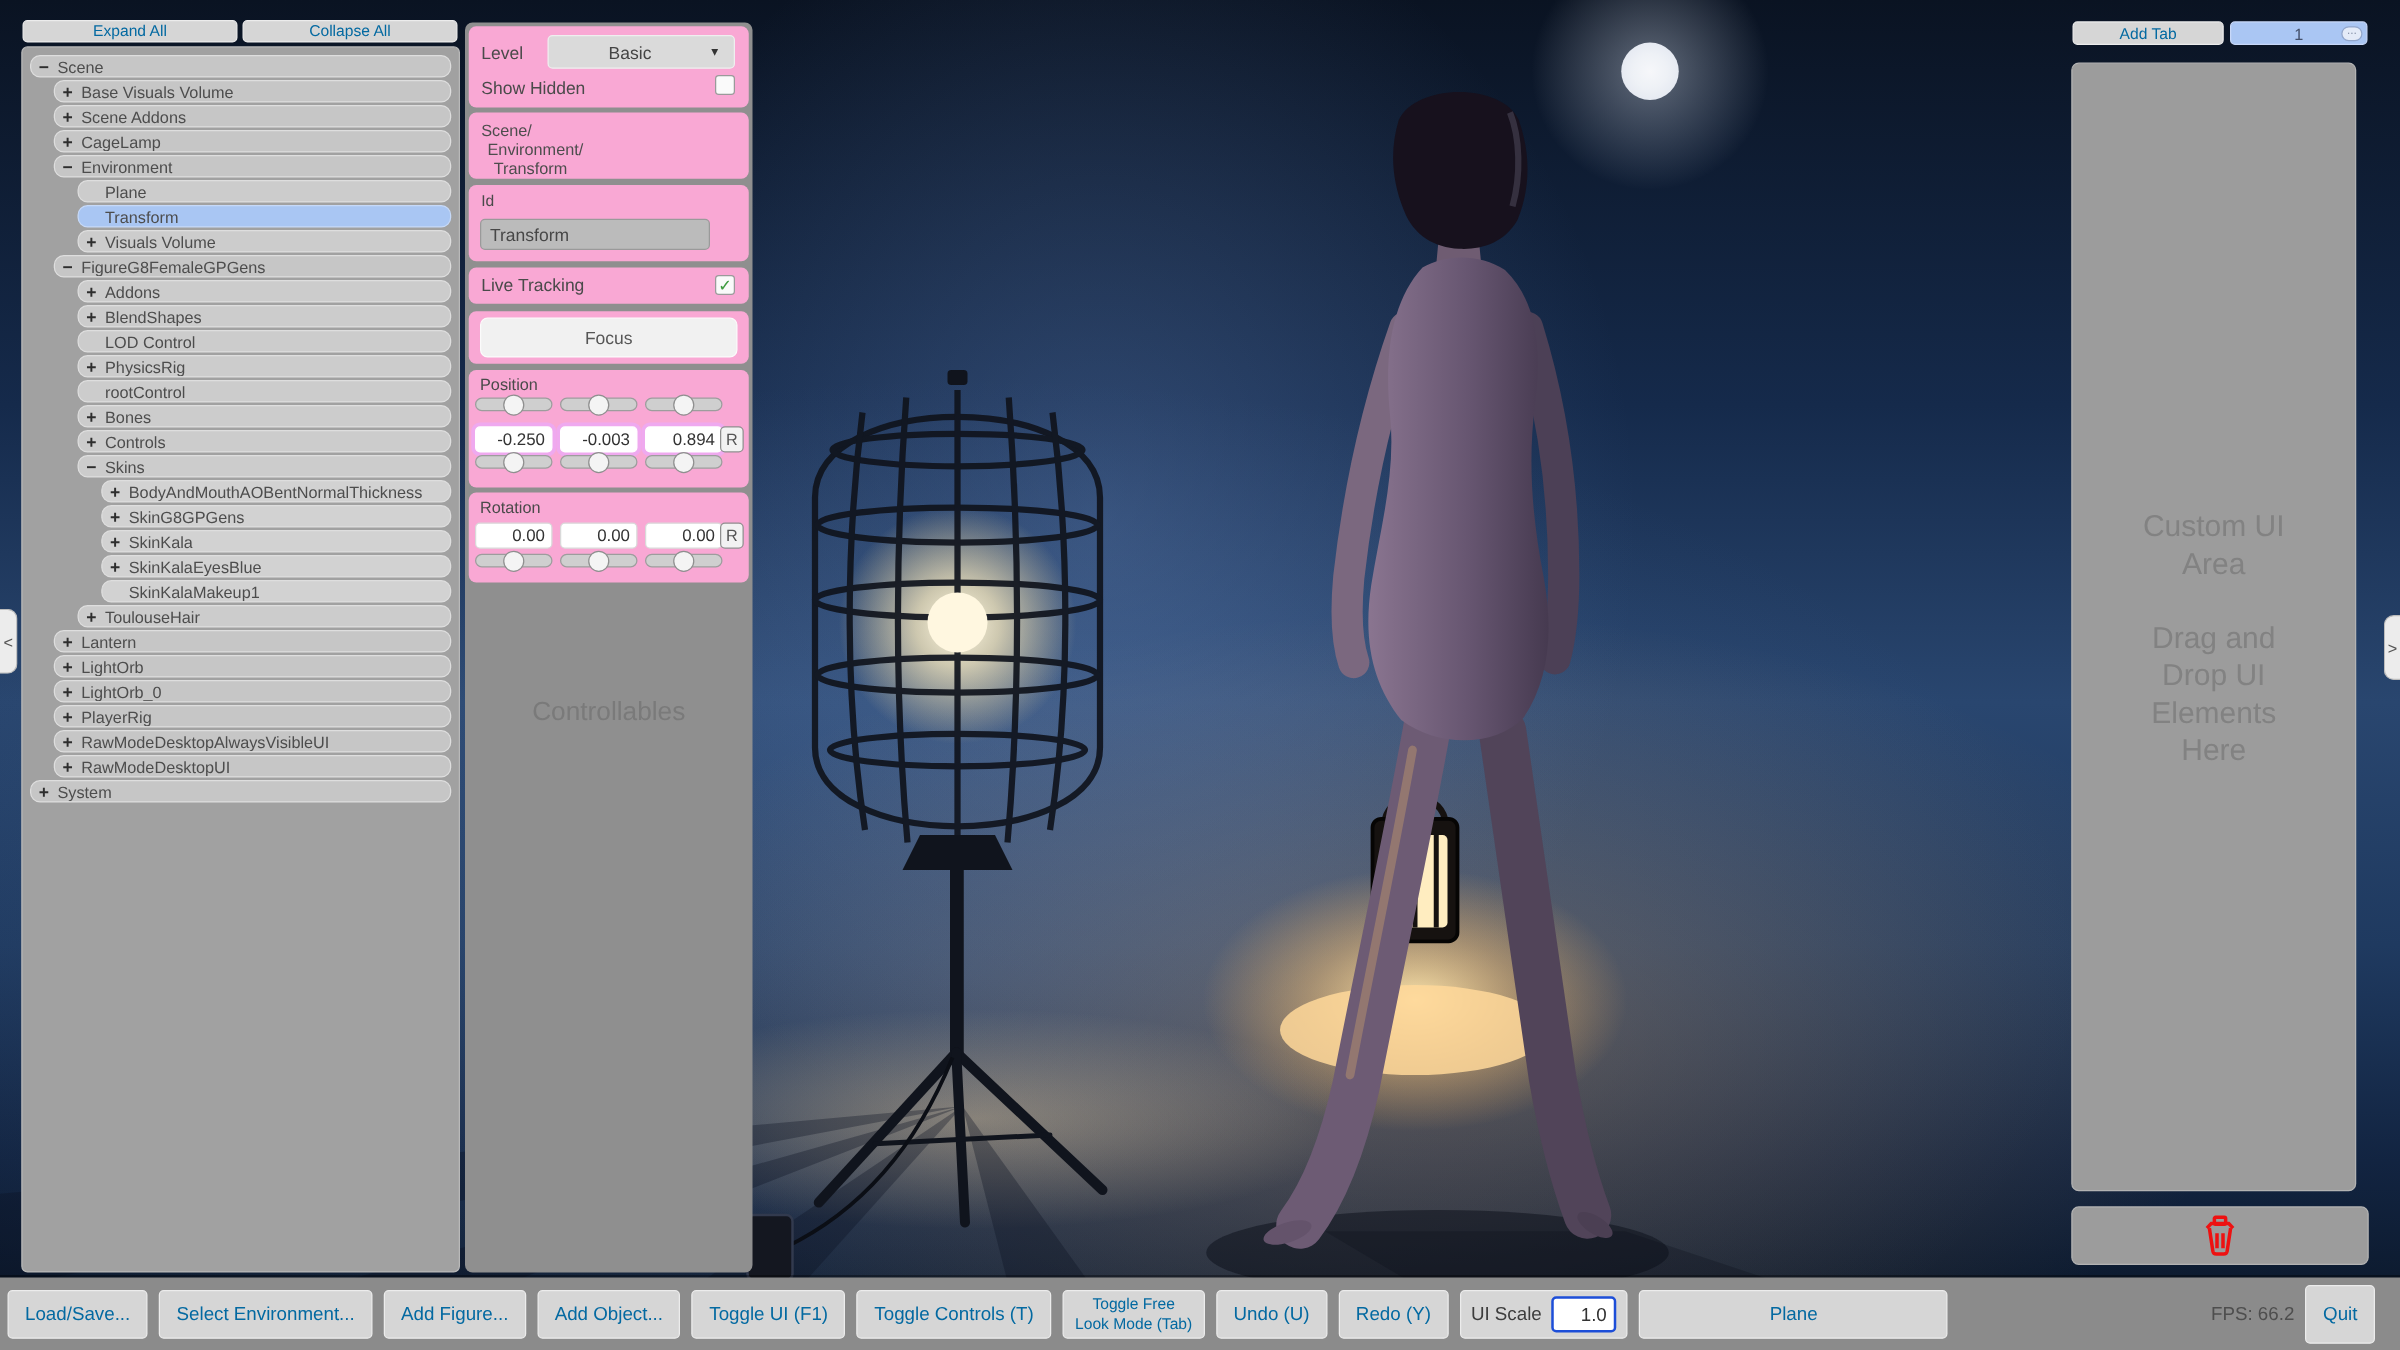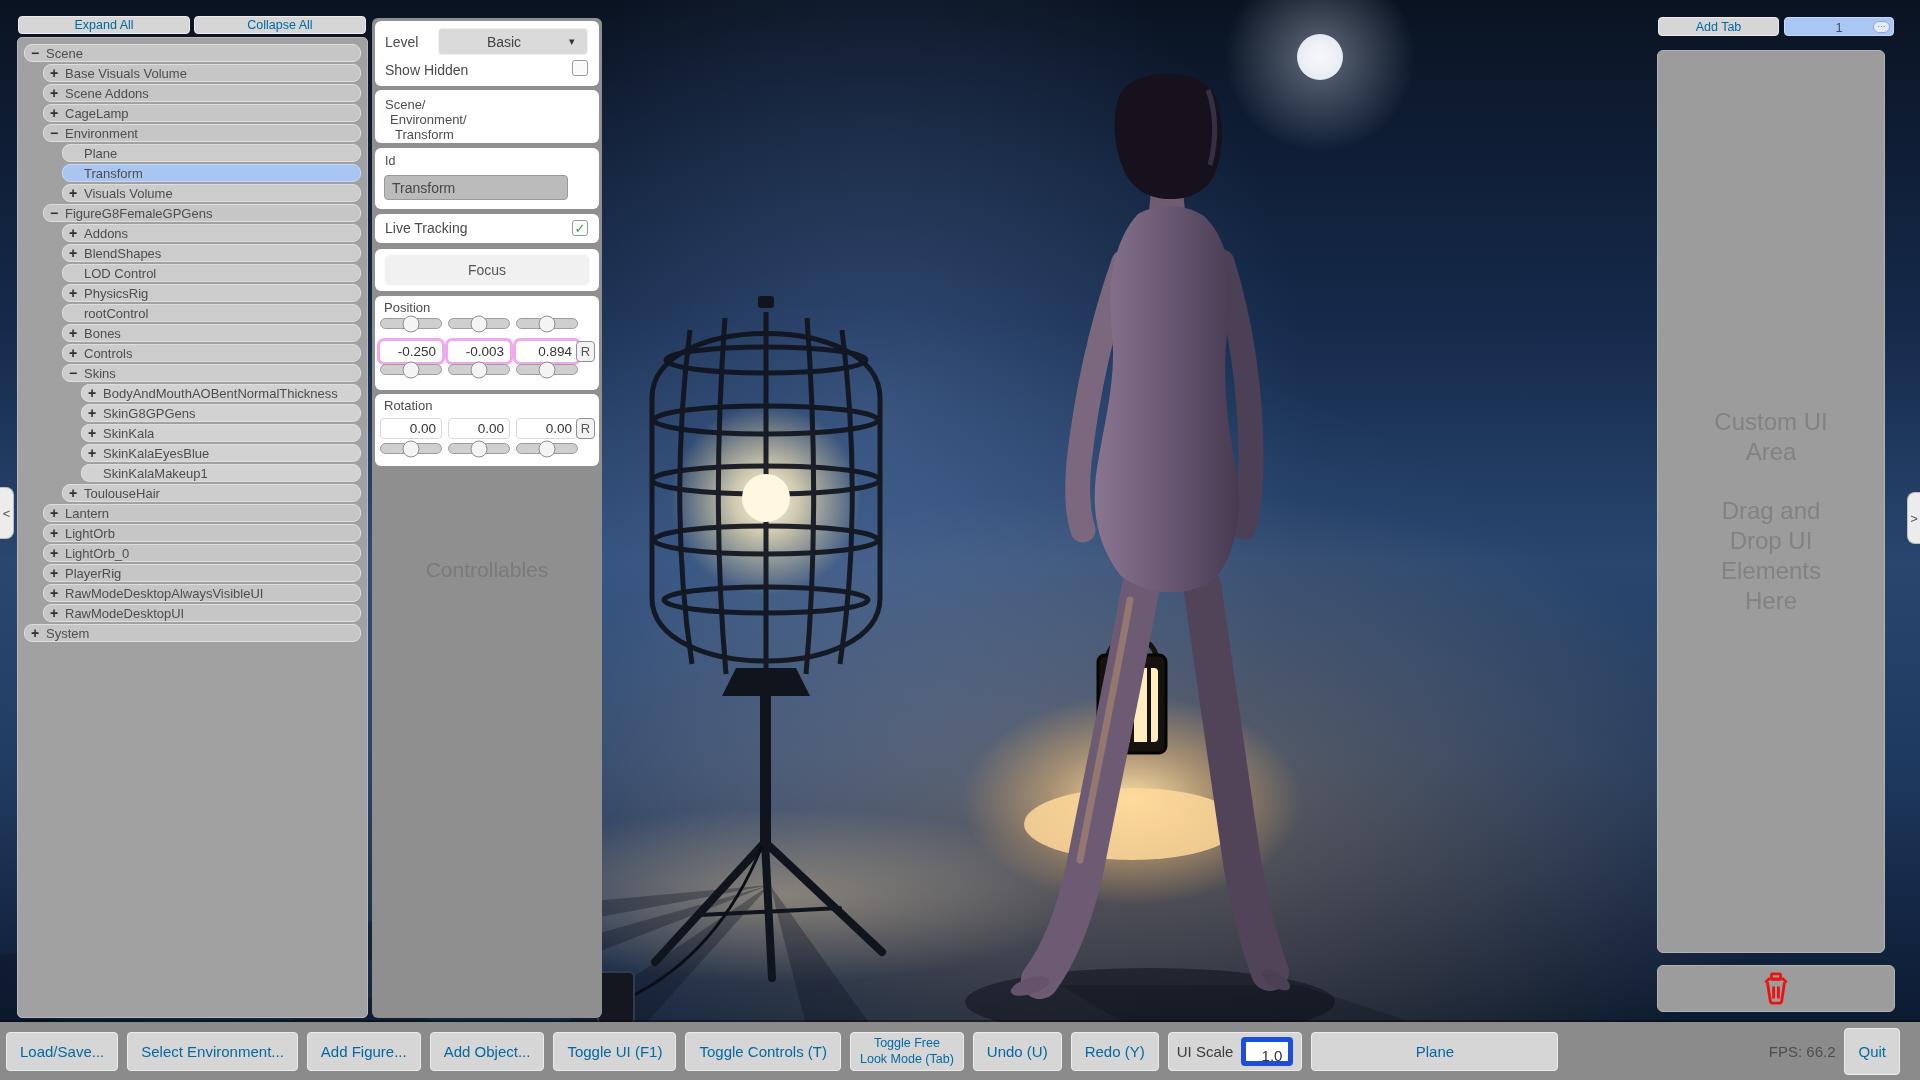--- a/index.html
+++ b/index.html
@@ -33,21 +33,21 @@
       font-size:13px;color:#4d4d4d;padding:0 6px;overflow:hidden;white-space:nowrap;box-sizing:border-box;}
   .tree-item.lvl2{background:#cccccc;}
   .tree-item.lvl3{background:#d2d2d2;}
   .tree-item.selected{background:#a9c6f3;border-color:#c6d9f8;}
   .tree-item .toggle{width:15px;flex:none;font-weight:bold;font-size:14px;color:#2e2e2e;line-height:16px;}
   .tree-item .tree-label{overflow:hidden;text-overflow:clip;}
 
   
   #inspector{position:absolute;left:372px;top:18px;width:230px;height:1000px;background:#8f8f8f;
       border-radius:6px;}
-  .insp-box{position:absolute;left:3px;right:3px;background:#ffffff;border-radius:6px;box-sizing:border-box;}
+  .insp-box{position:absolute;left:3px;right:3px;background:#f9a8d4;border-radius:6px;box-sizing:border-box;}
   .lbl{font-size:14px;color:#4a4a4a;}
   #box-level{top:3px;height:65px;}
   #level-label{position:absolute;left:10px;top:13px;}
   #level-dropdown{position:absolute;right:11px;top:7px;width:150px;height:27px;background:#dadada;
       border:1px solid #efefef;border-radius:4px;display:flex;align-items:center;box-sizing:border-box;}
   #level-dropdown .val{flex:1;text-align:center;font-size:14px;color:#444;}
   #level-dropdown .chev{width:18px;font-size:11px;color:#333;}
   #show-hidden-label{position:absolute;left:10px;top:41px;}
   #show-hidden-checkbox{position:absolute;right:11px;top:39px;}
 
@@ -117,21 +117,21 @@
   
   #bottom-bar{position:absolute;left:0;top:1022px;width:1920px;height:58px;background:#8b8b8b;
       display:flex;align-items:center;padding:0 6px;gap:9px;box-sizing:border-box;
       box-shadow:0 -2px 0 rgba(0,0,0,.35);}
   #bb-buttons{display:contents;}
   .bb-btn{height:39px;padding:0 13px;font-size:15px;flex:none;}
   .bb-btn.two-line{font-size:12.5px;white-space:pre-line;text-align:center;line-height:1.3;padding:18px 9px;}
   #ui-scale-group{height:39px;background:#d6d6d6;border:1px solid #ececec;border-radius:4px;
       display:flex;align-items:center;padding:0 8px;gap:8px;box-sizing:border-box;flex:none;}
   #ui-scale-label{font-size:15px;color:#3c3c3c;}
-  #ui-scale-input{width:52px;height:29px;background:#fff;border:5px solid #1d4ed8;border-radius:4px;
+  #ui-scale-input{width:52px;height:29px;background:#fff;border:2px solid #1d4ed8;border-radius:4px;
       font-size:15px;color:#333;text-align:right;line-height:27px;padding-right:6px;box-sizing:border-box;}
   #plane-button{width:247px;height:39px;font-size:15px;flex:none;}
   #fps-counter{margin-left:auto;font-size:15px;color:#4e4e4e;flex:none;}
   #quit-button{height:47px;padding:0 13px;font-size:15px;margin-right:14px;flex:none;}
 </style>
 </head>
 <body>
 
 <div id="screen">
 

